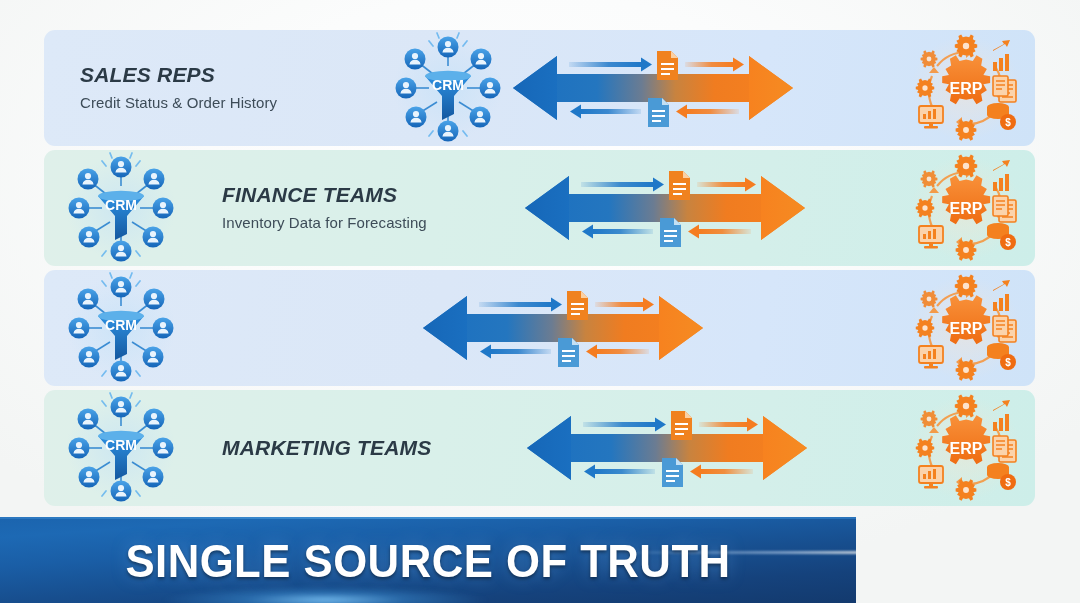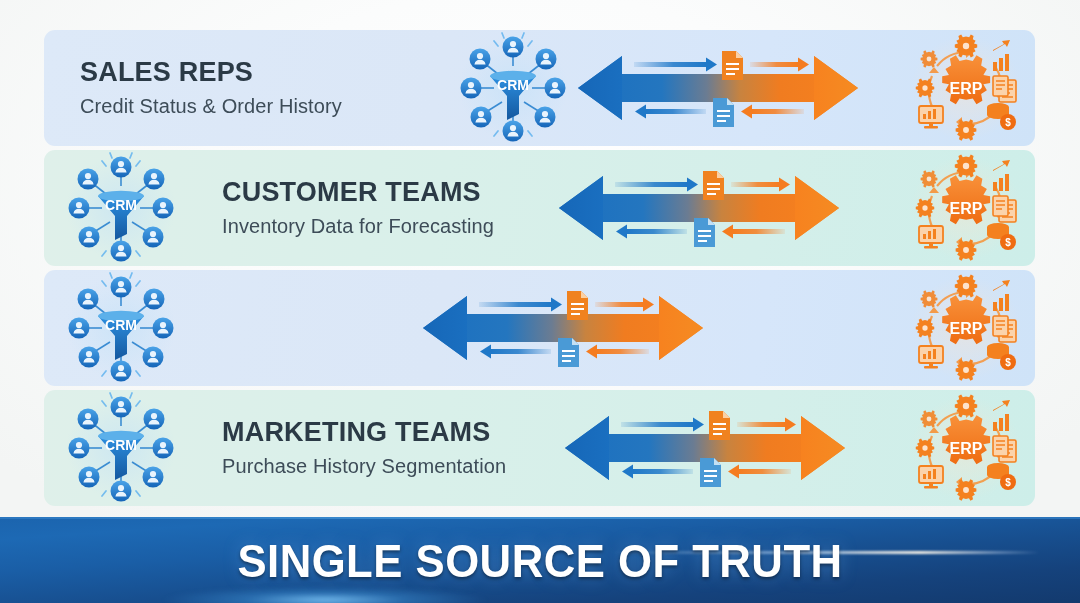--- a/index.html
+++ b/index.html
@@ -47,30 +47,31 @@
   }
 
   
   .textblock { position:relative; z-index:4; }
   .row.r1 .textblock { margin-left:36px; }
   .row.r2 .textblock,
   .row.r3 .textblock,
   .row.r4 .textblock { margin-left:42px; }
 
   .ttl {
-    font-size:27px;
+    font-size:21px;
     font-weight:bold;
     letter-spacing:0.2px;
     color:#2b3a46;
     line-height:1.08;
     white-space:nowrap;
+    font-style:italic;
   }
   .sub {
     margin-top:8px;
-    font-size:20px;
+    font-size:15px;
     font-weight:400;
     color:#3d4c58;
     line-height:1.12;
     white-space:nowrap;
     letter-spacing:0.1px;
   }
 
   
   .crm-wrap, .erp-wrap {
     position:relative;
@@ -97,21 +98,21 @@
   .row.r1 .arrows { margin-left:2px; }
   .row.r2 .arrows,
   .row.r3 .arrows,
   .row.r4 .arrows { margin-left:auto; margin-right:4px; }
   .arrows svg { display:block; width:288px; height:104px; }
 
   
   #banner {
     position:absolute;
     left:0; top:517px;
-    width:1080px; height:86px;
+    width:856px; height:86px;
     overflow:hidden;
     background:
       linear-gradient(176deg,
         #1b64ae 0%,
         #1d69b4 14%,
         #1a5ea6 34%,
         #174e8e 58%,
         #15427c 78%,
         #133a6e 100%);
     text-align: center;
@@ -464,21 +465,21 @@
             <line x1="44" y1="99" x2="40" y2="104"></line>
               <line x1="74" y1="99" x2="78" y2="104"></line>
           </g>
           <path d="M36 44h46l-17 20v18l-12 6V64z" fill="url(#cf1)"></path>
           <ellipse cx="59" cy="44" rx="23" ry="5.2" fill="#5cb0ea"></ellipse>
           <text x="59" y="58" font-family="Liberation Sans, sans-serif" font-size="14" font-weight="bold" fill="#ffffff" text-anchor="middle">CRM</text>
         </svg>
       </div>
 
       <div class="textblock">
-        <div class="ttl">CUSTOMER TEAMS</div>
+        <div class="ttl">FINANCE TEAMS</div>
         <div class="sub">Inventory Data for Forecasting</div>
       </div>
 
       <div class="arrows">
         <svg viewBox="0 0 288 104">
           <path d="M4 52 L48 20 L48 38 L240 38 L240 20 L284 52 L240 84 L240 66 L48 66 L48 84 Z" fill="url(#bigbody1)"></path>
           <path d="M4 52 L48 20 L48 84 Z" fill="url(#bh1)"></path>
           <path d="M284 52 L240 20 L240 84 Z" fill="url(#oh1)"></path>
           <g>
             <rect x="60" y="26" width="72" height="5" fill="url(#sb1)"></rect>
@@ -823,21 +824,20 @@
               <line x1="74" y1="99" x2="78" y2="104"></line>
           </g>
           <path d="M36 44h46l-17 20v18l-12 6V64z" fill="url(#cf1)"></path>
           <ellipse cx="59" cy="44" rx="23" ry="5.2" fill="#5cb0ea"></ellipse>
           <text x="59" y="58" font-family="Liberation Sans, sans-serif" font-size="14" font-weight="bold" fill="#ffffff" text-anchor="middle">CRM</text>
         </svg>
       </div>
 
       <div class="textblock">
         <div class="ttl">MARKETING TEAMS</div>
-        <div class="sub">Purchase History Segmentation</div>
       </div>
 
       <div class="arrows">
         <svg viewBox="0 0 288 104">
           <path d="M4 52 L48 20 L48 38 L240 38 L240 20 L284 52 L240 84 L240 66 L48 66 L48 84 Z" fill="url(#bigbody1)"></path>
           <path d="M4 52 L48 20 L48 84 Z" fill="url(#bh1)"></path>
           <path d="M284 52 L240 20 L240 84 Z" fill="url(#oh1)"></path>
           <g>
             <rect x="60" y="26" width="72" height="5" fill="url(#sb1)"></rect>
             <path d="M132 21.5 L143 28.5 L132 35.5 Z" fill="#1f78c8"></path>

